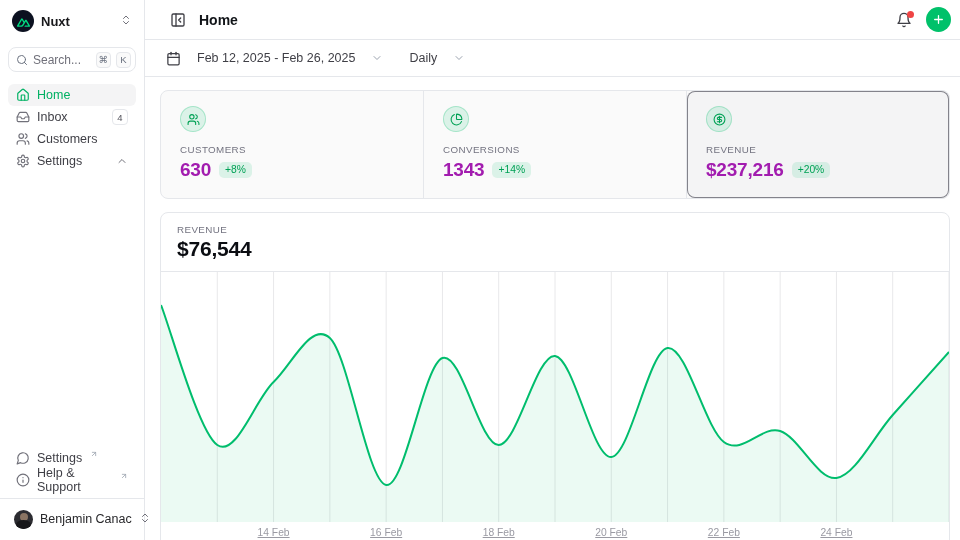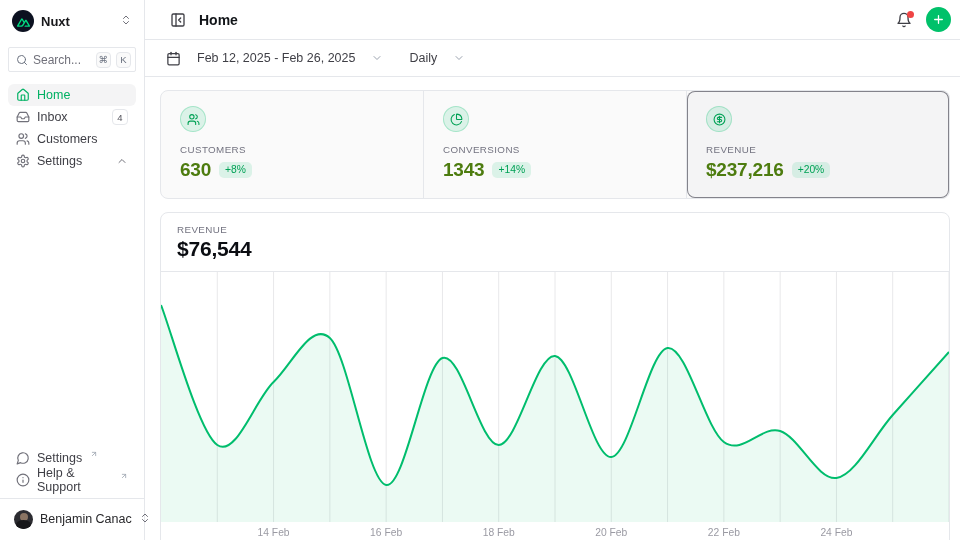--- a/index.html
+++ b/index.html
@@ -9,21 +9,21 @@
 
   
   .sidebar { width:145px; flex:0 0 145px; border-right:1px solid #e5e7eb;
     display:flex; flex-direction:column; padding:8px; background:#fff; }
   .brand-row { display:flex; align-items:center; gap:7px; height:26px; padding:0 4px; border-radius:6px; cursor:pointer; }
   .brand-logo { width:22px; height:22px; border-radius:50%; background:#0c1120;
     display:flex; align-items:center; justify-content:center; flex:0 0 22px; }
   .brand-name { font-size:13px; font-weight:700; color:#18181b; flex:1; }
   .updown { color:#71717a; }
 
-  .searchbox { margin-top:13px; height:25px; border:1px solid #e5e7eb; border-radius:2px;
+  .searchbox { margin-top:13px; height:25px; border:1px solid #e5e7eb; border-radius:8px;
     background:#fff; display:flex; align-items:center; gap:5px; padding:0 4px 0 7px; cursor:text; }
   .searchbox .ph { font-size:12px; color:#70707a; flex:1; }
   .kbd { min-width:15px; height:16px; border:1px solid #e5e7eb; border-radius:4px; background:#fafafa;
     font-size:9.5px; color:#6b7280; display:flex; align-items:center; justify-content:center; padding:0 2px; }
 
   .nav { margin-top:12px; display:flex; flex-direction:column; gap:0; }
   .nav-item { display:flex; align-items:center; gap:7px; height:22px; padding:0 8px;
     border-radius:6px; font-size:12.5px; color:#3f3f46; cursor:pointer; }
   .nav-item .ic { display:flex; color:#71717a; }
   .nav-item.active { background:#f4f4f5; color:#00b163; font-weight:500; }
@@ -70,34 +70,34 @@
   
   .stats-panel { display:flex; border:1px solid #e5e7eb; border-radius:8px; background:#fafafa; height:109px; }
   .stat { flex:1; padding:15px 19px; border-right:1px solid #e5e7eb; cursor:pointer; }
   .stat:last-child { border-right:none; }
   .stat.selected { background:#f4f4f5; box-shadow:inset 0 0 0 1px #83838b; border-radius:8px; }
   .stat-icon { width:26px; height:26px; border-radius:50%; background:rgba(0,193,106,0.12);
     box-shadow:inset 0 0 0 1px rgba(0,193,106,0.25); color:#00a155;
     display:flex; align-items:center; justify-content:center; }
   .stat-label { margin-top:12px; font-size:9.8px; font-weight:500; letter-spacing:0.4px; color:#737380; }
   .stat-value-row { margin-top:4px; display:flex; align-items:center; gap:8px; }
-  .stat-value { font-size:19px; font-weight:700; color:#4d7c0f; letter-spacing:-0.2px; }
+  .stat-value { font-size:19px; font-weight:700; color:#a21caf; letter-spacing:-0.2px; }
   .delta-badge { background:rgba(0,193,106,0.12); color:#00a155; font-size:10.3px; font-weight:500;
     border-radius:5px; padding:2.5px 6px; line-height:1; }
 
   
   .chart-card { margin-top:13px; border:1px solid #e5e7eb; border-radius:8px; background:#fff; height:342px;
     display:flex; flex-direction:column; overflow:hidden; }
   .chart-header { padding:11px 16px 10px; border-bottom:1px solid #e5e7eb; }
   .chart-label { font-size:9.8px; font-weight:500; letter-spacing:0.4px; color:#737380; }
   .chart-value { margin-top:2px; font-size:21px; font-weight:700; color:#0b0d12; letter-spacing:-0.2px; }
   .plot { position:relative; height:250px; flex:0 0 250px; }
   .plot svg { position:absolute; inset:0; width:100%; height:100%; display:block; }
   .axis { position:relative; height:24px; }
-  .axis .tick { position:absolute; top:5px; transform:translateX(-50%); font-size:10.3px; color:#9a9aa3; white-space:nowrap; }
+  .axis .tick { position:absolute; top:5px; transform:translateX(-50%); font-size:10.3px; color:#9a9aa3; white-space:nowrap;text-decoration:underline; }
 </style>
 </head>
 <body>
 
 <div class="app">
 
   <aside class="sidebar">
 
     <div class="brand-row">
       <span class="brand-logo">

